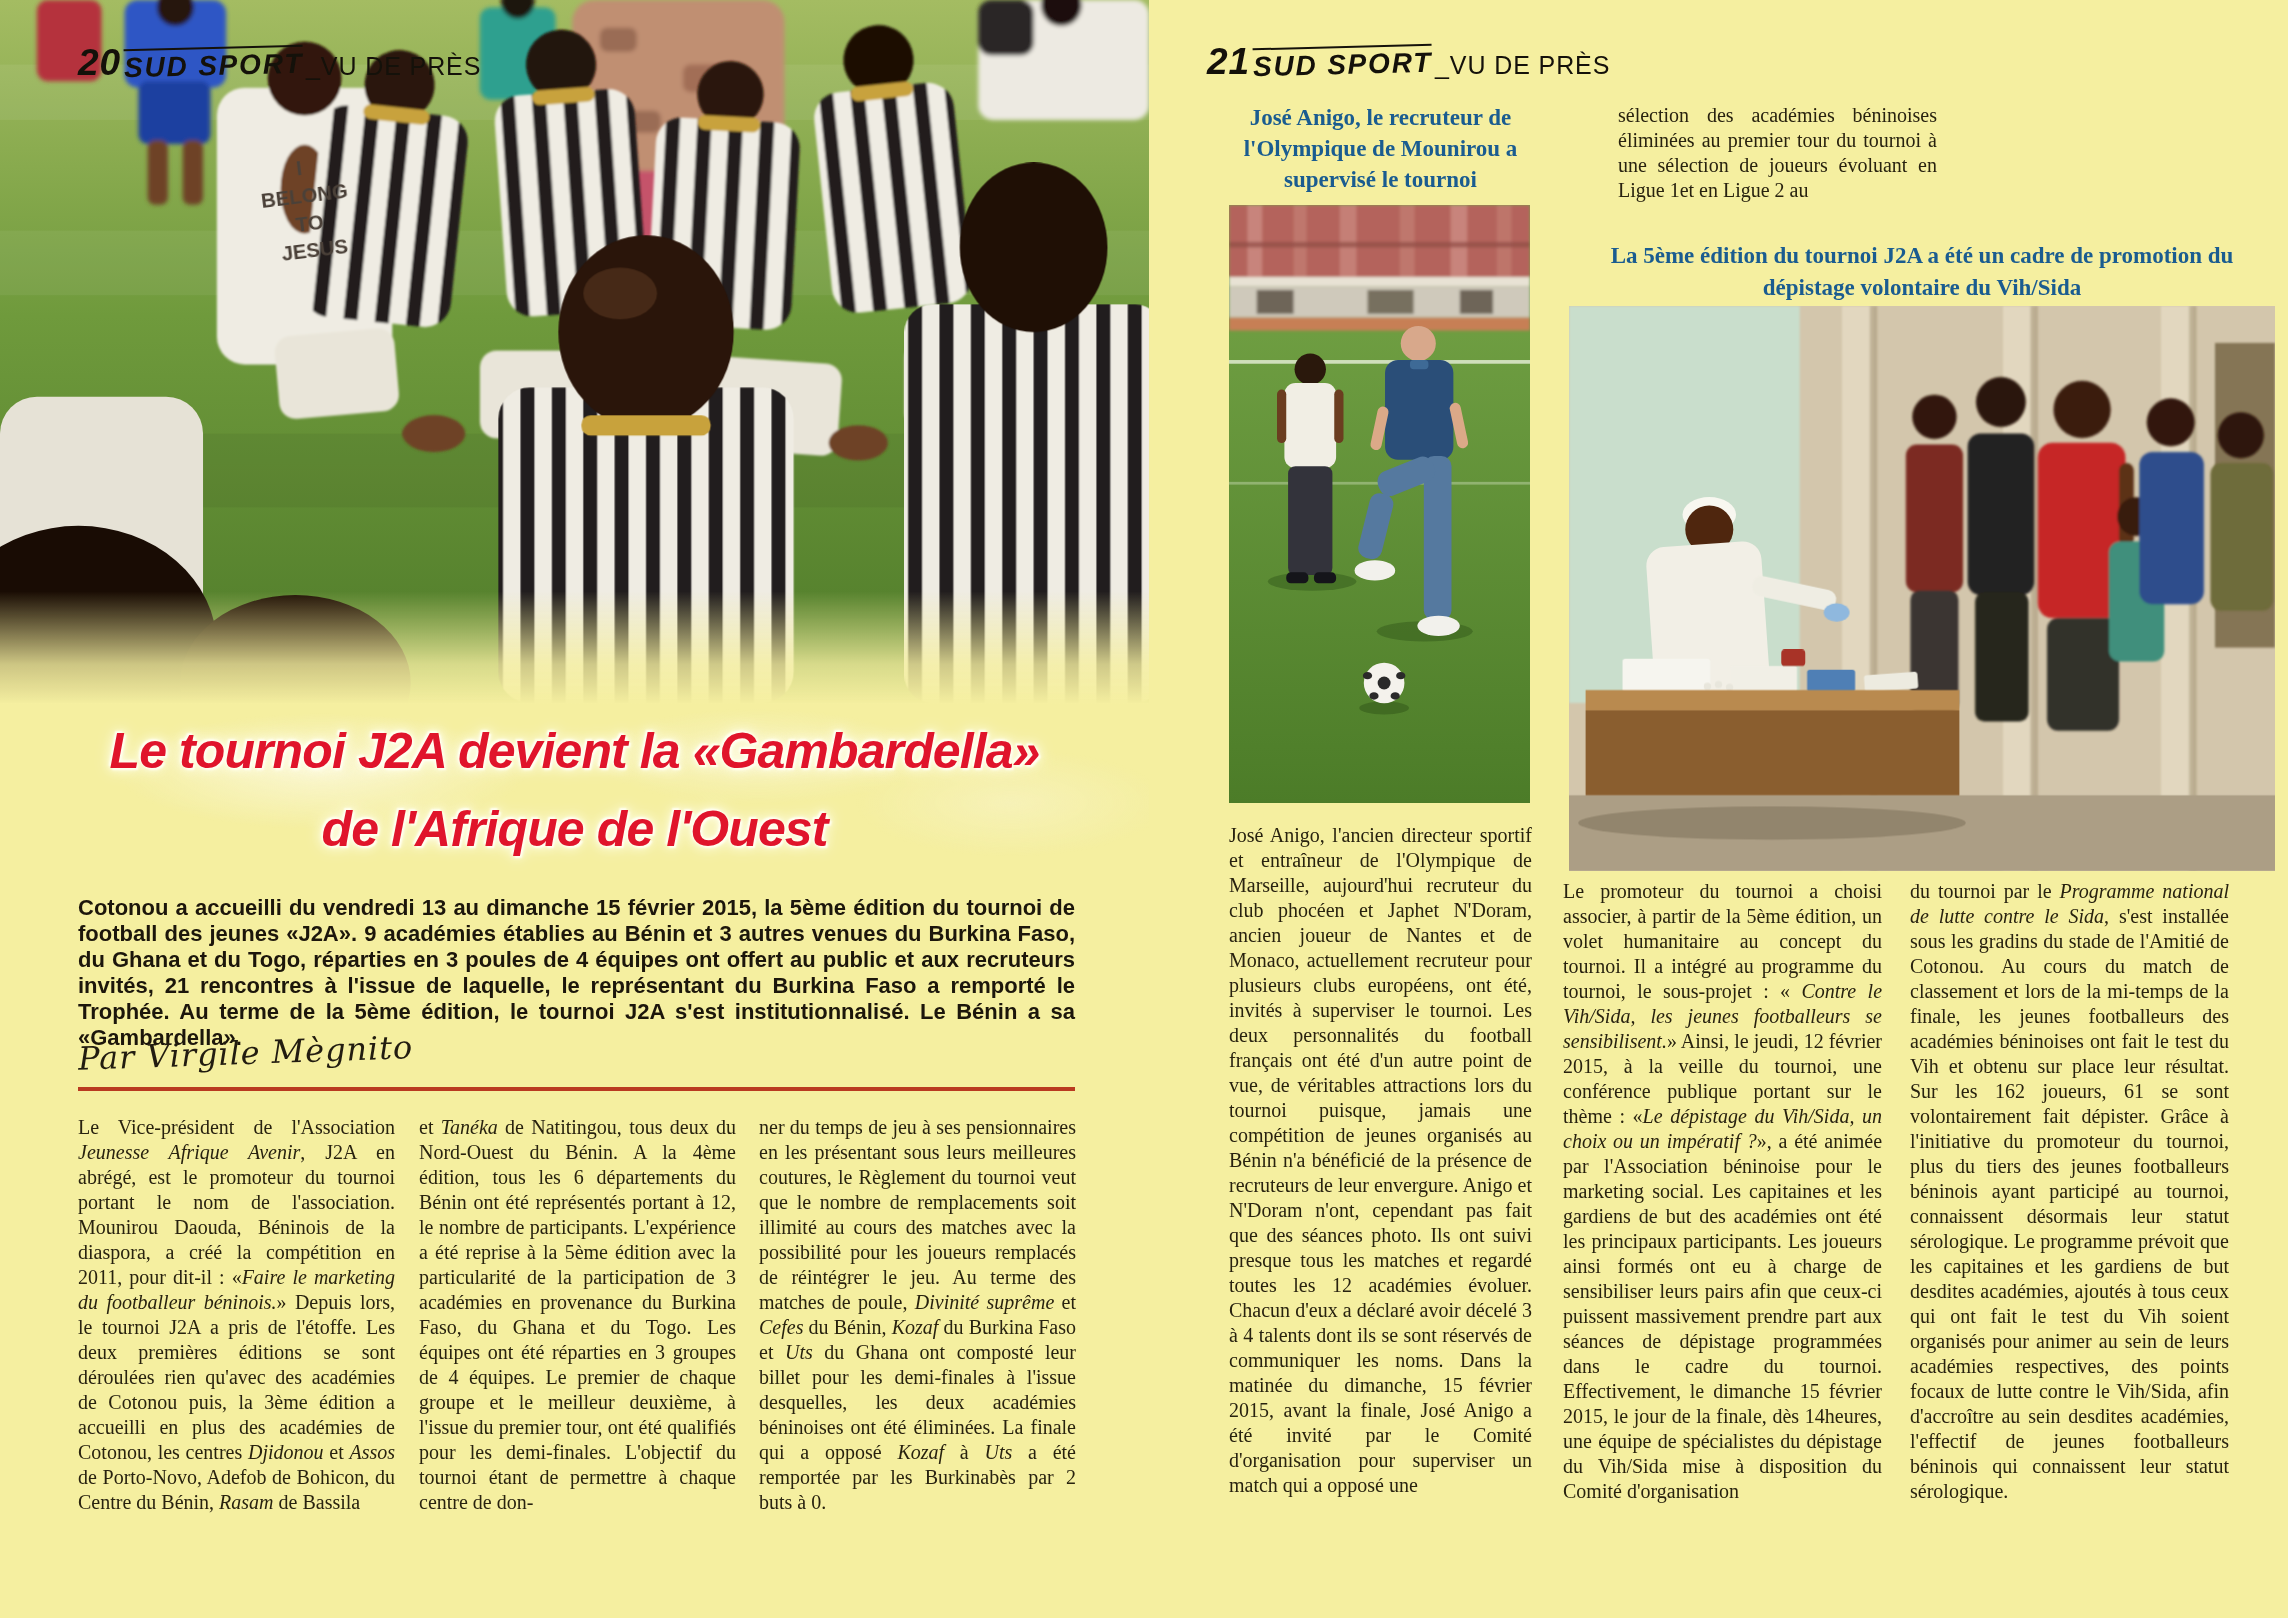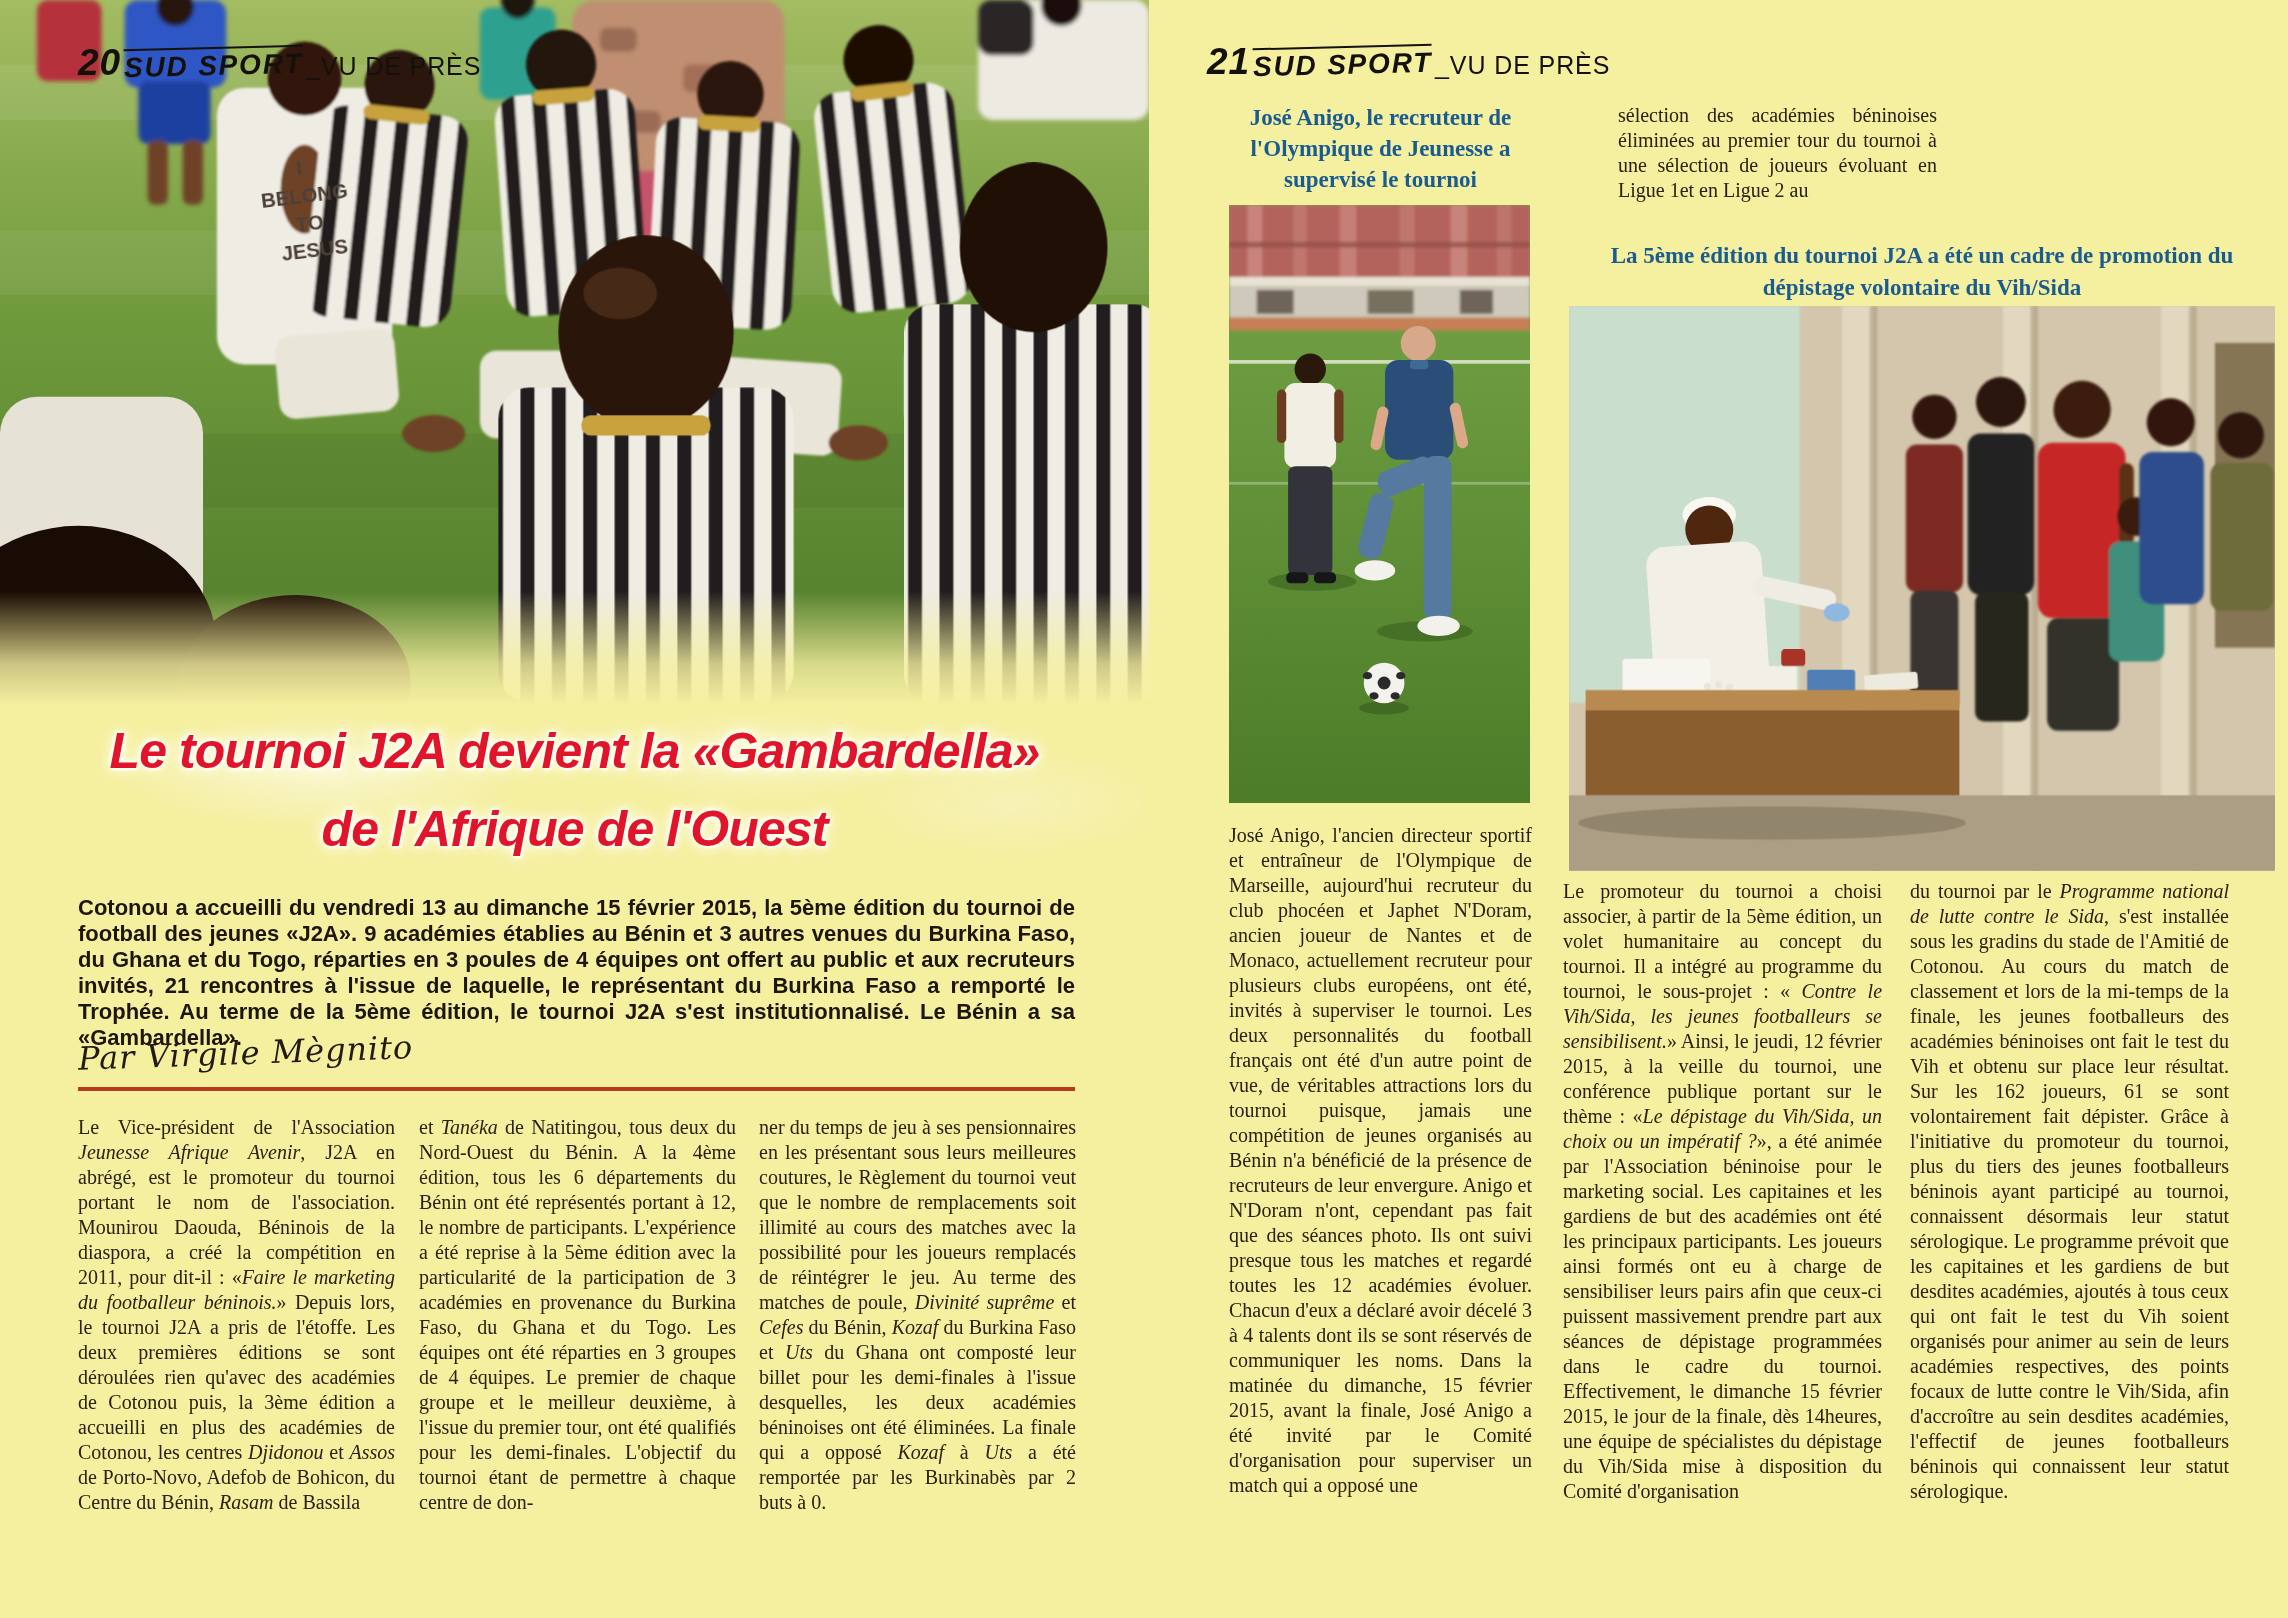--- a/index.html
+++ b/index.html
@@ -183,21 +183,21 @@
   <p class="abs bodycol" style="left:759px;top:1115px;width:317px;"><span>ner du temps de jeu à ses pensionnaires en les présentant sous leurs meilleures coutures, le Règlement du tournoi veut que le nombre de remplacements soit illimité au cours des matches avec la possibilité pour les joueurs remplacés de réintégrer le jeu. Au terme des matches de poule, </span><span class="it">Divinité suprême</span><span> et </span><span class="it">Cefes</span><span> du Bénin, </span><span class="it">Kozaf</span><span> du Burkina Faso et </span><span class="it">Uts</span><span> du Ghana ont composté leur billet pour les demi-finales à l'issue desquelles, les deux académies béninoises ont été éliminées. La finale qui a opposé </span><span class="it">Kozaf</span><span> à </span><span class="it">Uts</span><span> a été remportée par les Burkinabès par 2 buts à 0.</span></p>
 
   <div class="abs page-header" style="left:1207px;top:41px;">
     <span class="page-num">21</span>
     <span class="brand">SUD SPORT</span>
     <span class="section-label">_VU DE PRÈS</span>
   </div>
 
   <h2 class="abs blue-head anigo-head" style="margin:0;">
     <div>José Anigo, le recruteur de</div>
-    <div>l'Olympique de Jeunesse a</div>
+    <div>l'Olympique de Mounirou a</div>
     <div>supervisé le tournoi</div>
   </h2>
 
   <p class="abs bodycol" style="left:1618px;top:103px;width:319px;">sélection des académies béninoises éliminées au premier tour du tournoi à une sélection de joueurs évoluant en Ligue 1et en Ligue 2 au</p>
 
   <figure class="abs" style="left:1229px;top:205px;width:301px;height:598px;">
     <svg class="photo" width="301" height="598" viewBox="0 0 326 648" preserveAspectRatio="none">
       <defs>
         <linearGradient id="pitch2" x1="0" y1="0" x2="0" y2="1">
           <stop offset="0" stop-color="#77A648"></stop>

